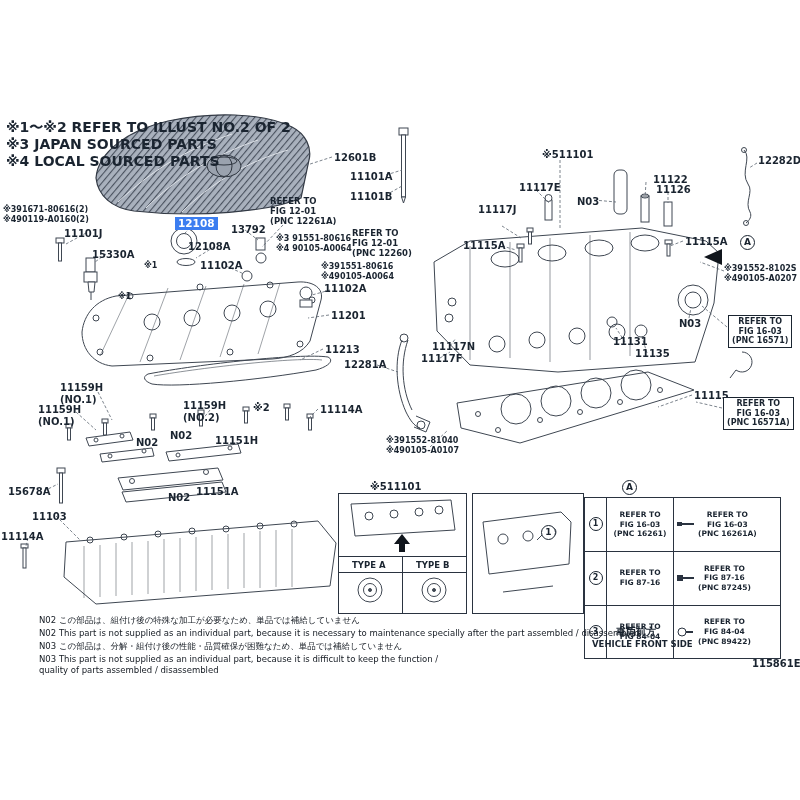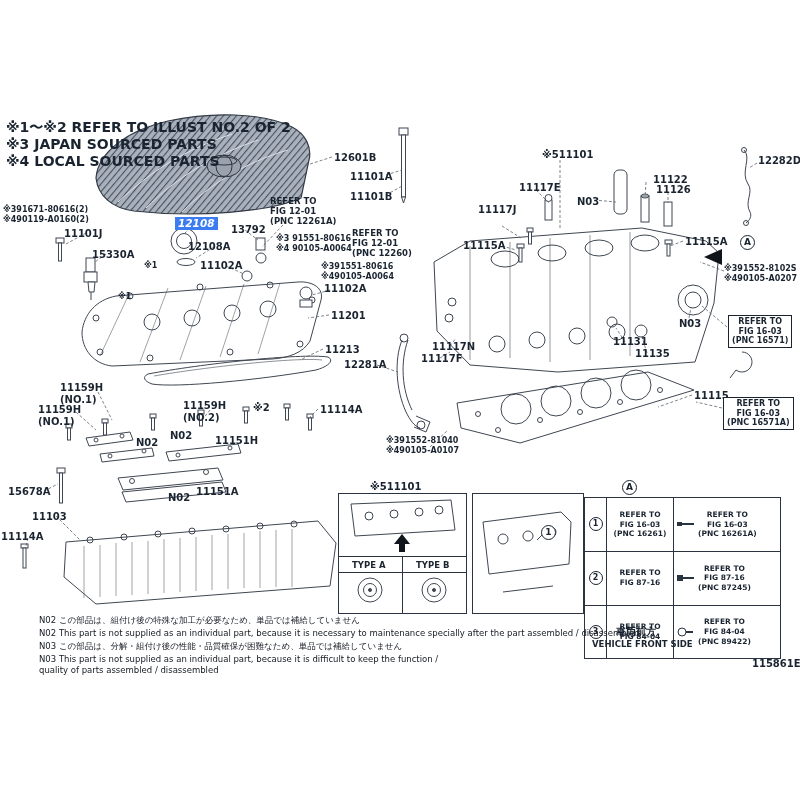--- a/index.html
+++ b/index.html
@@ -416,21 +416,21 @@
       <div class="lbl" style="left: 478px; top: 204px;">11117J</div>
       <div class="lbl" style="left: 463px; top: 240px;">11115A</div>
       <div class="lbl" style="left: 685px; top: 236px;">11115A</div>
       <div class="lbl circle" style="left: 740px; top: 235px;">A</div>
       <div class="lbl tiny" style="left: 724px; top: 264px;">※391552-8102S
 ※490105-A0207</div>
       <div class="lbl tiny" style="left: 3px; top: 205px;">※391671-80616(2)
 ※490119-A0160(2)</div>
       <div class="lbl" style="left: 64px; top: 228px;">11101J</div>
       <div class="lbl" style="left: 92px; top: 249px;">15330A</div>
-      <div class="lbl highlight" style="left: 175px; top: 217px; font-style: italic;">12108</div>
+      <div class="lbl highlight" style="left: 175px; top: 217px;">12108</div>
       <div class="lbl" style="left: 231px; top: 224px;">13792</div>
       <div class="lbl" style="left: 188px; top: 241px; text-align: right;">12108A</div>
       <div class="lbl" style="left: 200px; top: 260px;">11102A</div>
       <div class="lbl tiny" style="left: 276px; top: 234px;">※3 91551-80616
 ※4 90105-A0064</div>
       <div class="lbl small" style="left: 352px; top: 228px;">REFER TO
 FIG 12-01
 (PNC 12260)</div>
       <div class="lbl tiny" style="left: 321px; top: 262px;">※391551-80616
 ※490105-A0064</div>

